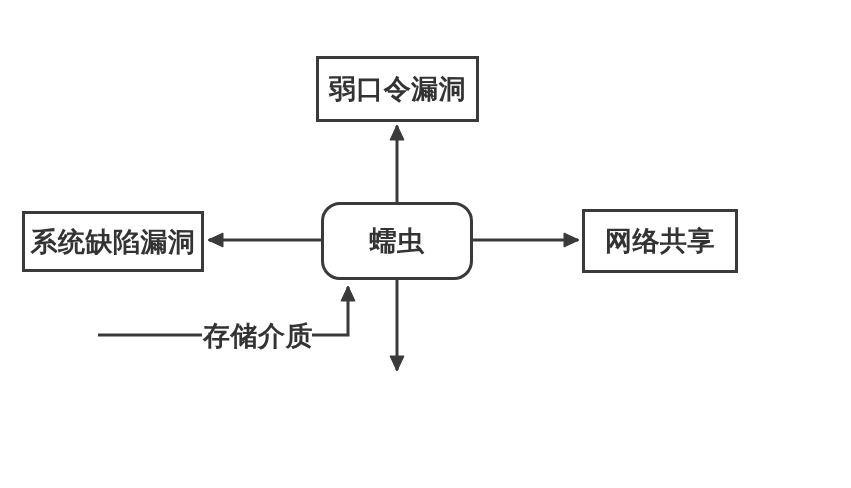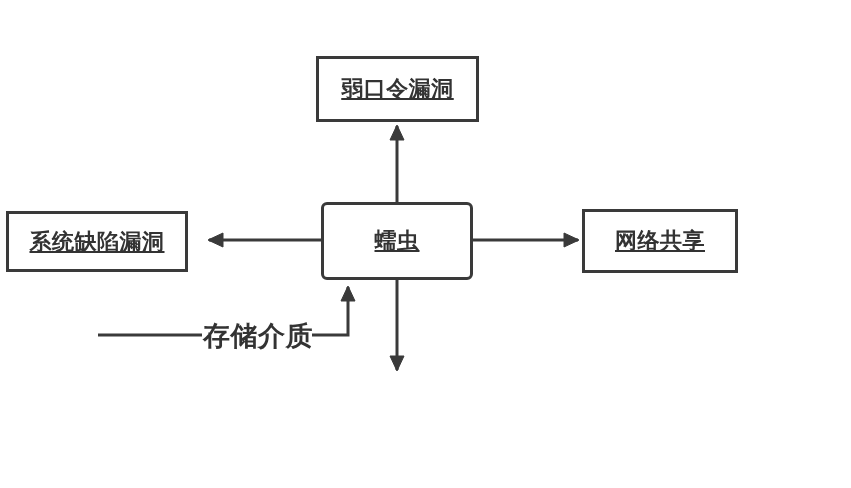--- a/index.html
+++ b/index.html
@@ -22,31 +22,30 @@
     color: var(--stroke);
   }
   .node {
     position: absolute;
     box-sizing: border-box;
     border: 3px solid var(--stroke);
     background: var(--bg);
     display: flex;
     align-items: center;
     justify-content: center;
-    font-size: 22px;
+    font-size: 27px;
     font-weight: 700;
     color: var(--text);
     letter-spacing: 0.5px;
     white-space: nowrap;
-    text-decoration: underline;
   }
-  .node.rounded { border-radius: 6px; }
+  .node.rounded { border-radius: 19px; }
   .node-top    { left: 316px; top:  56px; width: 163px; height: 66px; }
   .node-center { left: 321px; top: 202px; width: 152px; height: 78px; }
-  .node-left   { left:  6px; top: 211px; width: 182px; height: 61px; }
+  .node-left   { left:  22px; top: 211px; width: 182px; height: 61px; }
   .node-right  { left: 582px; top: 209px; width: 156px; height: 64px; }
   .node-bottom { left: 299px; top: 374px; width: 197px; height: 68px; }
   .edge-label {
     position: absolute;
     left: 200px; top: 322px;
     width: 116px; height: 27px;
     display: flex;
     align-items: center;
     justify-content: center;
     font-size: 27px;

